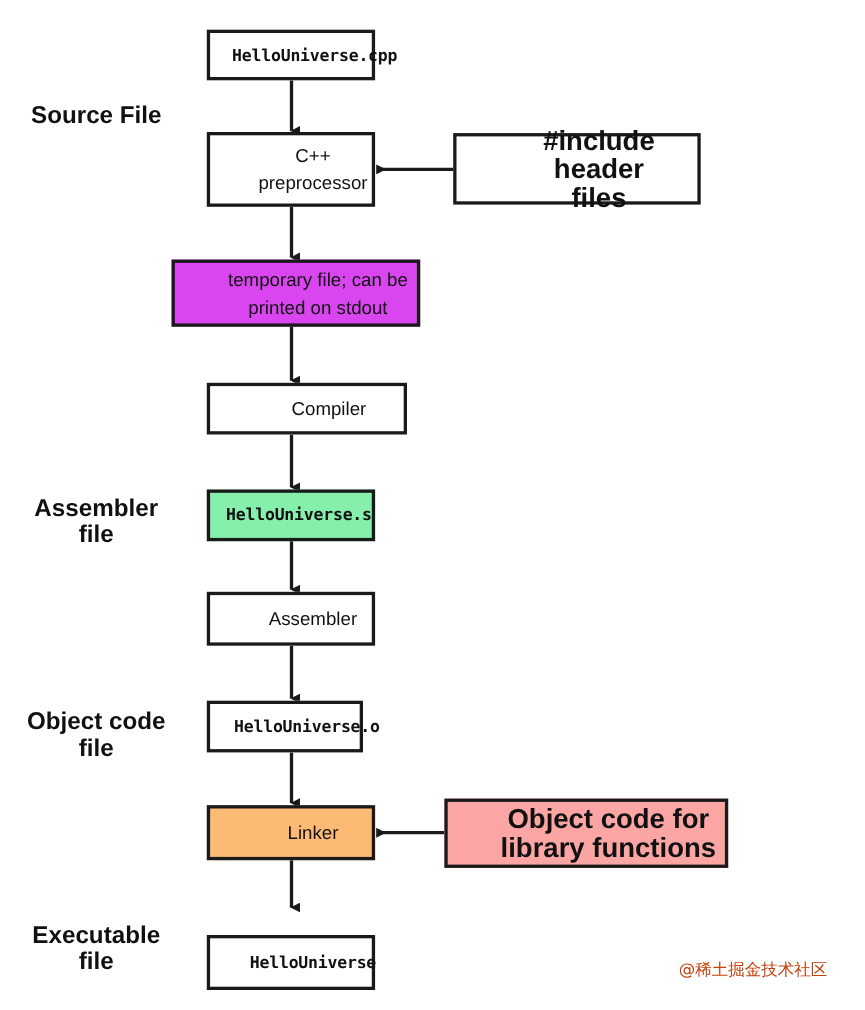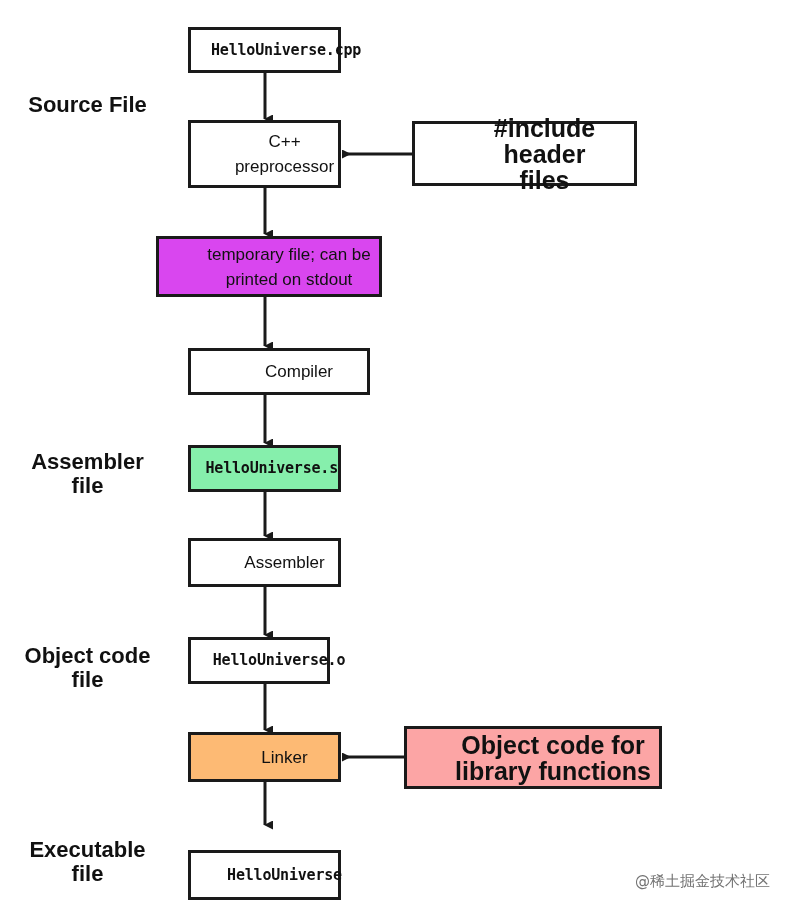--- a/index.html
+++ b/index.html
@@ -151,15 +151,15 @@
     <span class="node-text">Linker</span>
   </div>
   <div class="node-box font-bold" style="left: 404px; top: 726px; width: 258px; height: 63px; border-color: rgb(26, 26, 26); background: #fca5a5; justify-content: flex-end;">
     <span class="node-text">Object code for
 library functions</span>
   </div>
   <div class="node-box font-mono" style="left: 188px; top: 827px; width: 153px; height: 50px; border-color: rgb(26, 26, 26); background: rgb(255, 255, 255); margin-top: 23px;">
     <span class="node-text">HelloUniverse</span>
   </div>
 
-  <div class="watermark" style="left: 635px; top: 872px; color: #737373;">@稀土掘金技术社区</div>
+  <div class="watermark" style="left: 617px; top: 872px; color: #c2410c;">@稀土掘金技术社区</div>
 
 </div>
 
 </body></html>

